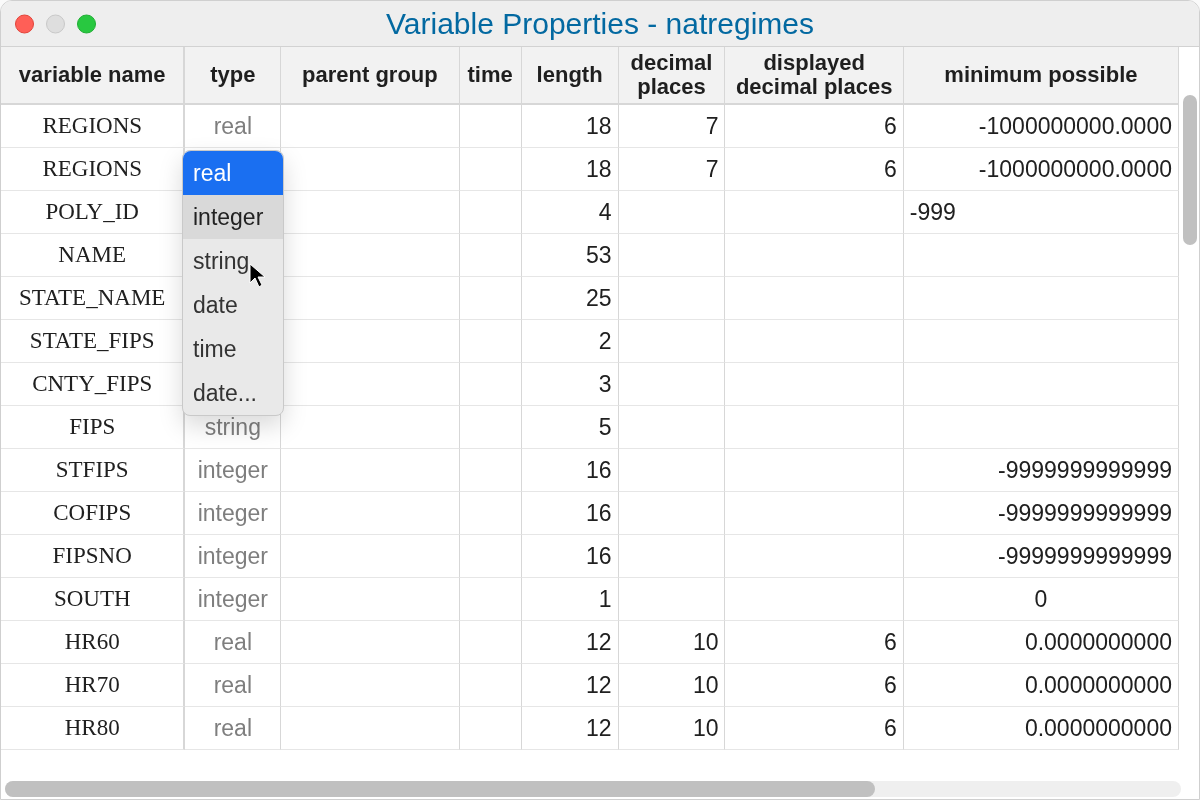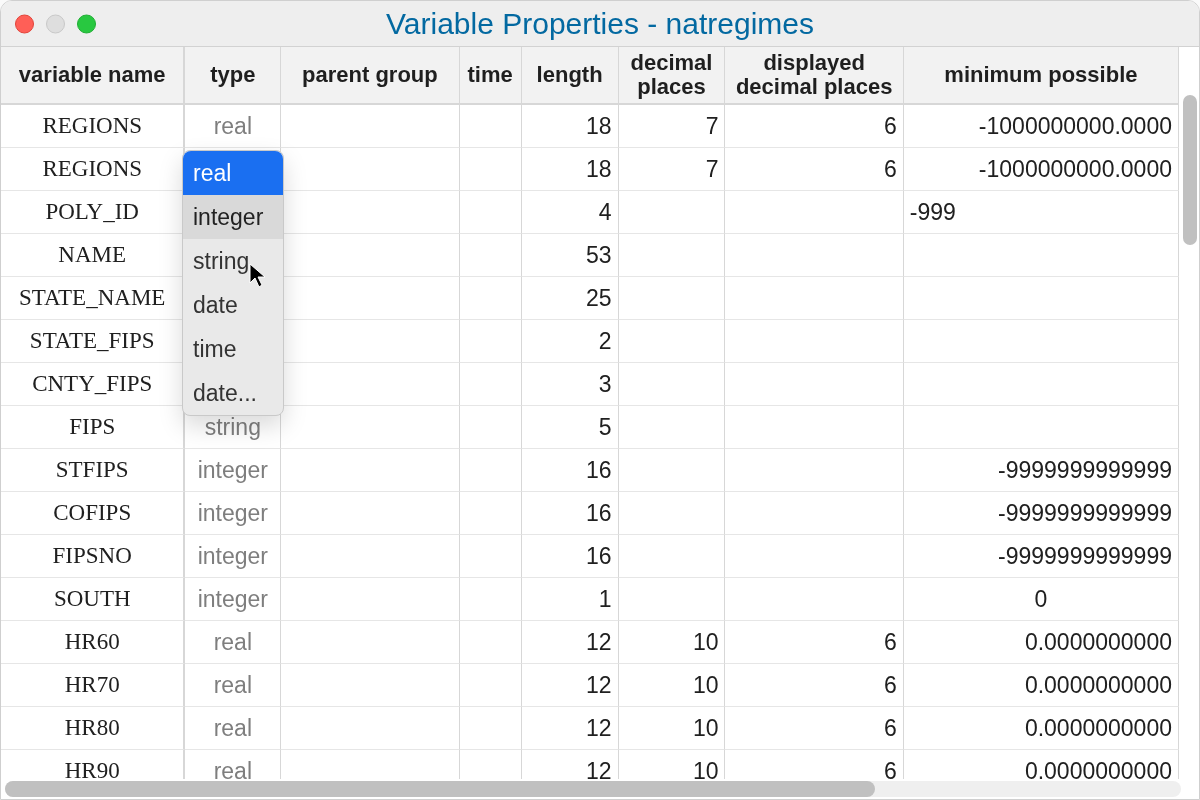--- a/index.html
+++ b/index.html
@@ -346,30 +346,20 @@
             <tr>
               <td class="varname">HR80</td>
               <td class="type">real</td>
               <td class="empty"></td>
               <td class="empty"></td>
               <td class="num">12</td>
               <td class="num">10</td>
               <td class="num">6</td>
               <td class="num">0.0000000000</td>
             </tr>
-            <tr>
-              <td class="varname">HR90</td>
-              <td class="type">real</td>
-              <td class="empty"></td>
-              <td class="empty"></td>
-              <td class="num">12</td>
-              <td class="num">10</td>
-              <td class="num">6</td>
-              <td class="num">0.0000000000</td>
-            </tr>
           </tbody>
       </table>
 
       <div class="dropdown" id="dropdown" style="top:103px;">
           <div class="dd-row selected">real</div>
           <div class="dd-row hovered">integer</div>
           <div class="dd-row">string</div>
           <div class="dd-row">date</div>
           <div class="dd-row">time</div>
           <div class="dd-row">date...</div>

